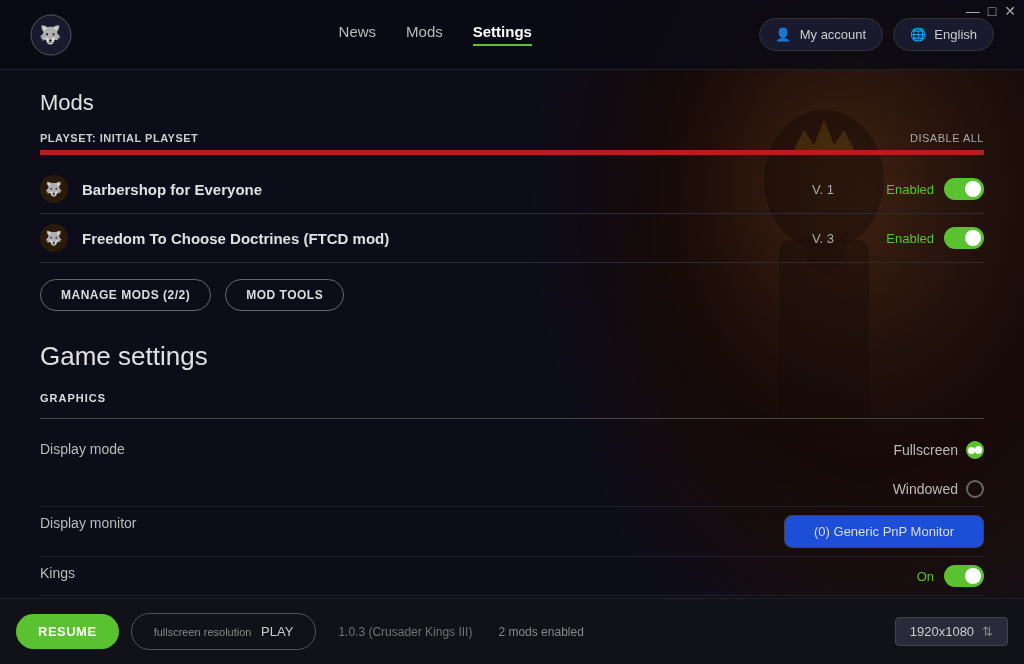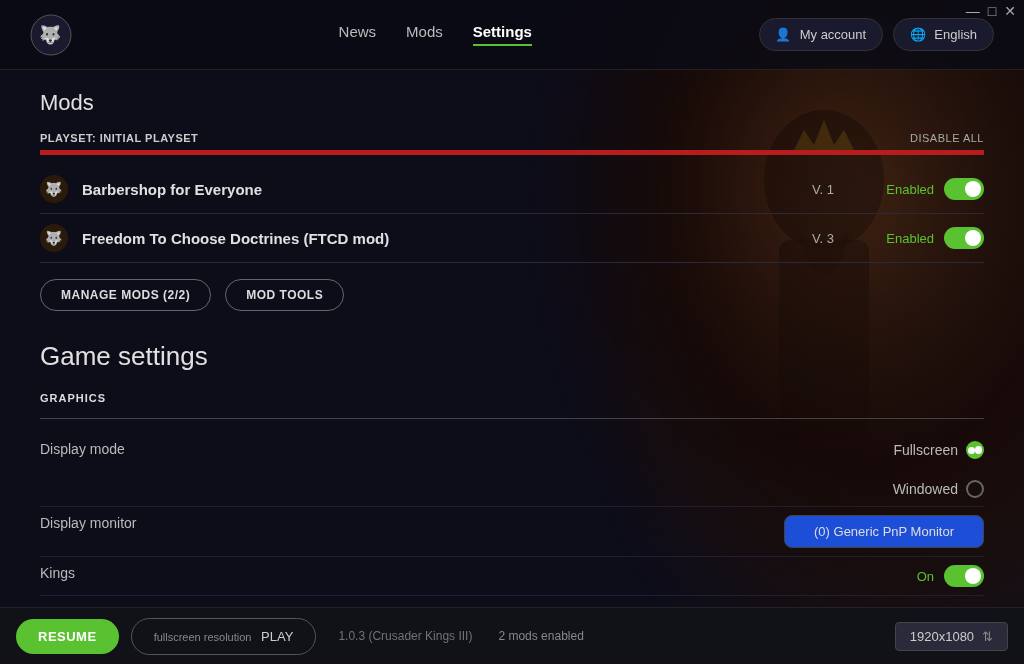--- a/index.html
+++ b/index.html
@@ -296,21 +296,21 @@
       min-width: 200px;
       text-align: center;
     }
 
     
     .bottom-bar {
       position: absolute;
       bottom: 0;
       left: 0;
       right: 0;
-      height: 57px;
+      height: 66px;
       background: #111118;
       border-top: 1px solid #222;
       display: flex;
       align-items: center;
       padding: 9px 16px;
       gap: 12px;
       z-index: 10;
     }
 
     .resume-btn {

